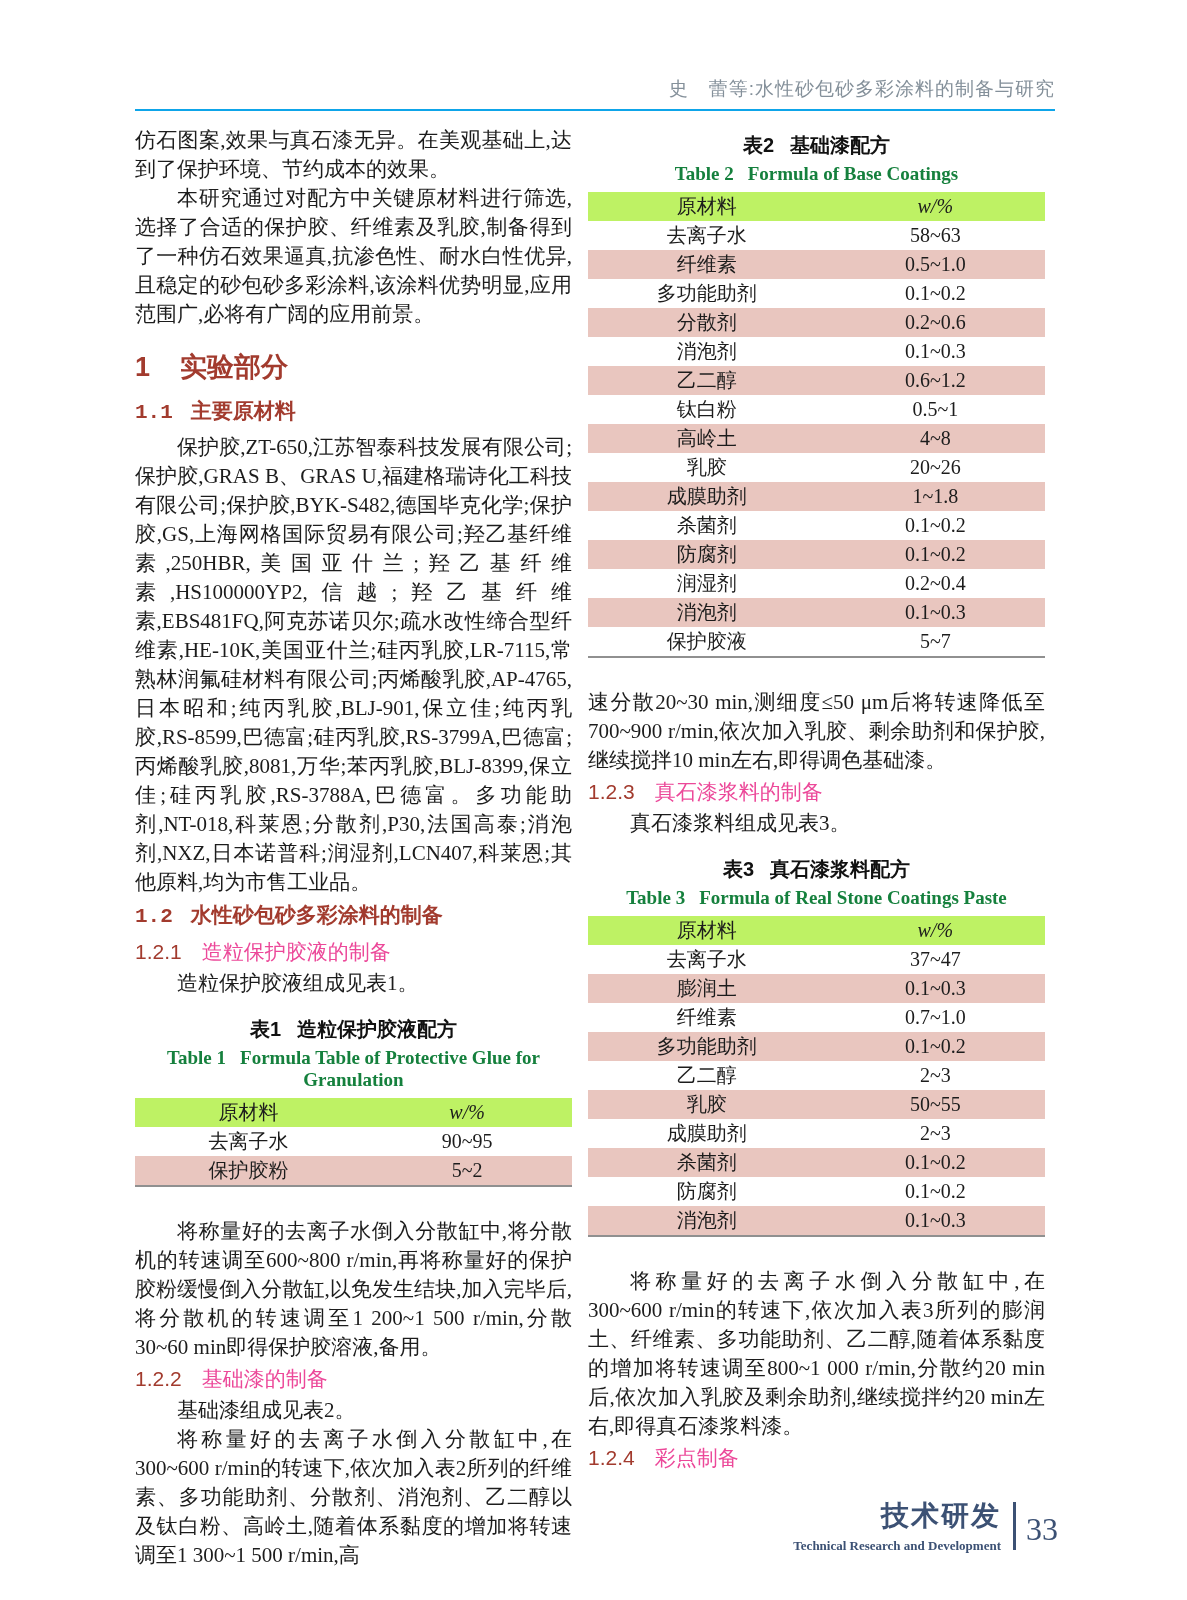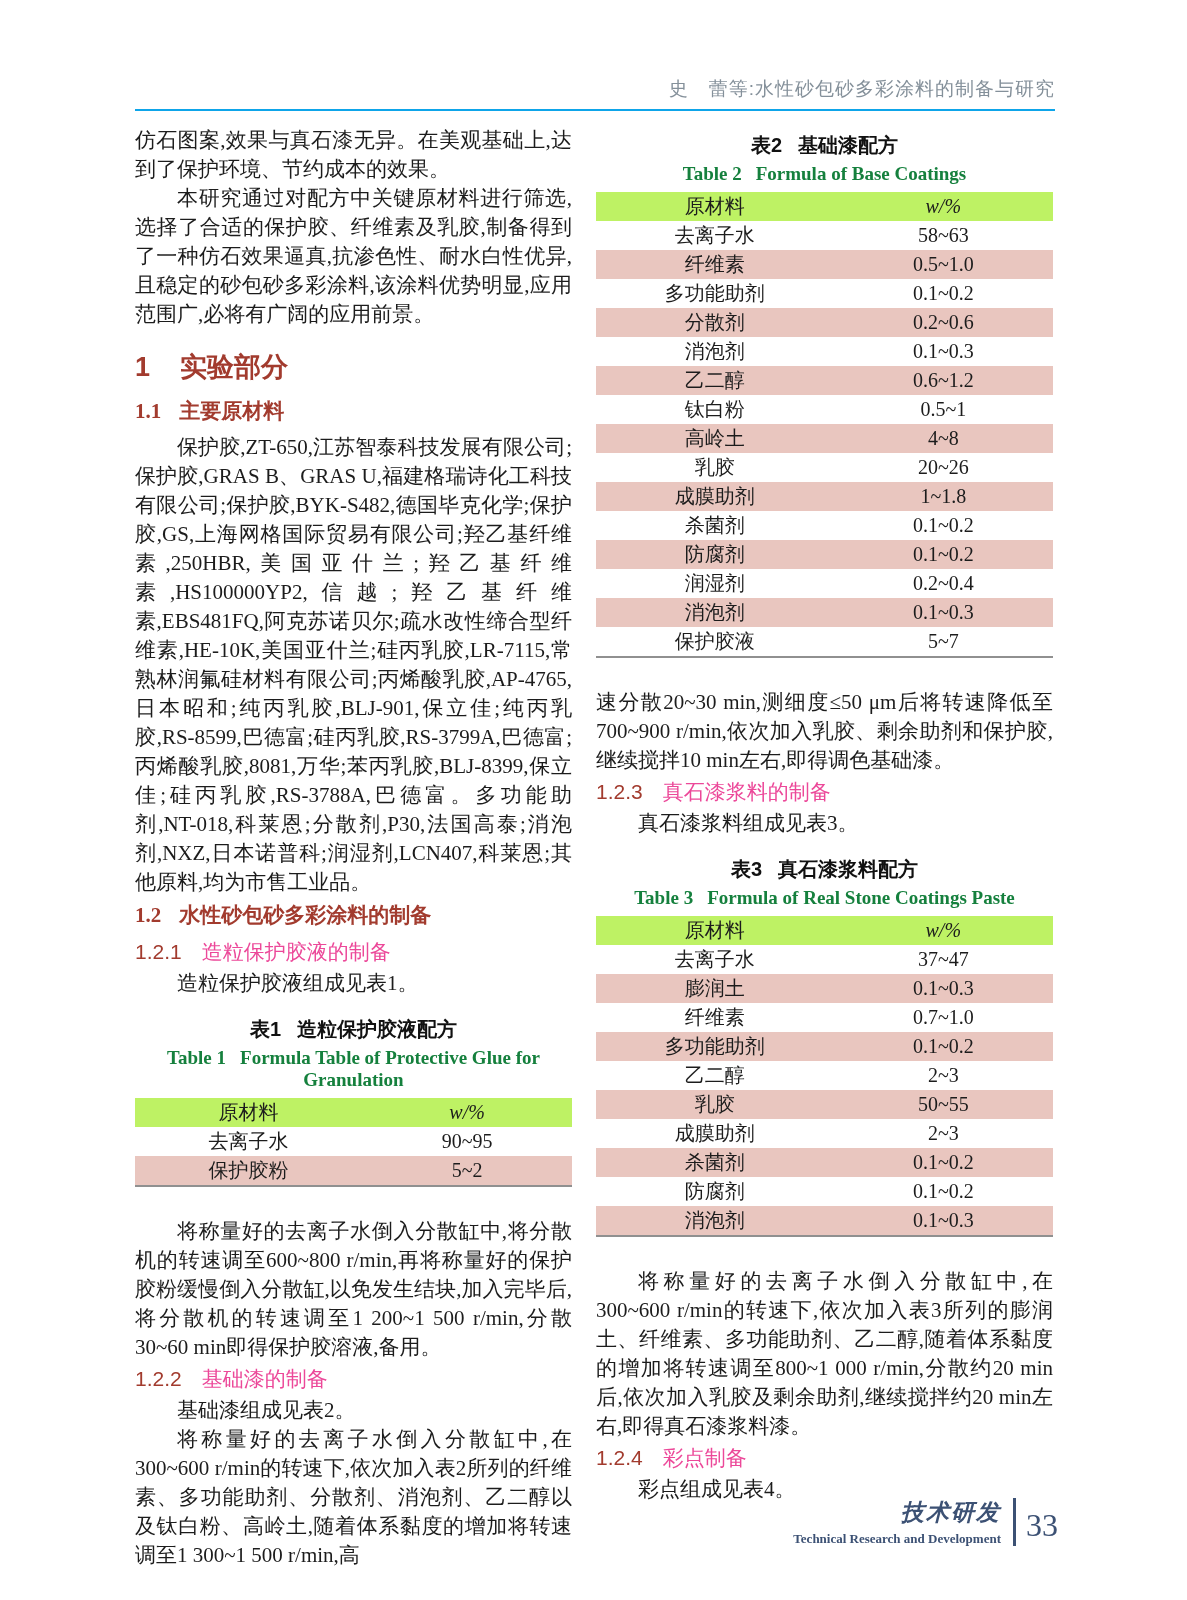--- a/index.html
+++ b/index.html
@@ -8,34 +8,34 @@
     font-family:"Liberation Serif", serif; color:#1c1c1c; overflow:hidden;
   }
   
   .running-head {
     position:absolute; left:135px; top:76px; width:920px;
     text-align:right; font-family:"Liberation Sans", sans-serif;
     font-size:19px; color:#84909a; letter-spacing:1px;
     padding-bottom:7px; border-bottom:2px solid #0ea5e9;
   }
   
-  .columns { position:absolute; left:135px; top:126px; width:920px; display:flex; gap:24px; }
+  .columns { position:absolute; left:135px; top:126px; width:920px; display:flex; gap:16px; }
   .col-left  { width:437px; }
   .col-right { width:457px; }
 
   .para { font-size:21px; line-height:29px; text-align:justify; margin:0; }
   .indent { text-indent:2em; }
 
   .sec-h1 {
     font-family:"Liberation Sans", sans-serif; font-size:27px; font-weight:bold;
     color:#a23b2e; margin:20px 0 12px 0;
   }
   .sec-h1 .num { margin-right:30px; }
   .sec-h2 {
-    font-family:Liberation Serif, serif; font-size:21px; font-weight:bold;
+    font-family:Liberation Mono, monospace; font-size:21px; font-weight:bold;
     color:#a23b2e; margin:4px 0 8px 0;
   }
   .sec-h2 .num { margin-right:18px; }
   .sec-h3 { font-size:21px; line-height:30px; margin:2px 0; }
   .sec-h3 .num { font-family:"Liberation Sans", sans-serif; color:#a23b2e; margin-right:20px; }
   .sec-h3 .t { color:#ec4899; }
 
   .tcap-cn {
     text-align:center; font-family:"Liberation Sans", sans-serif; font-weight:bold;
     font-size:20px; margin:18px 0 4px 0; color:#111;
@@ -53,21 +53,21 @@
   table.formula col.c2 { width:48%; }
   table.formula thead tr { background:#bef264; }
   table.formula tbody tr:nth-child(even) { background:#e9c6bf; }
   .th-pct { font-style:italic; }
 
   .gap-after-table { margin-top:30px; }
 
   
   .footer { position:absolute; right:129px; top:1497px; display:flex; align-items:center; }
   .footer-text { text-align:right; color:#3c5174; }
-  .footer-cn { font-family:"Liberation Sans", sans-serif; font-size:23px; font-weight:bold; letter-spacing:2px;font-style:italic; }
+  .footer-cn { font-family:"Liberation Sans", sans-serif; font-size:28px; font-weight:bold; letter-spacing:2px; }
   .footer-en { font-family:"Liberation Serif", serif; font-size:13px; font-weight:bold; margin-top:3px; }
   .footer-divider { width:3px; height:48px; background:#3c5174; margin:0 10px 0 12px; }
   .footer-num { font-family:"Liberation Serif", serif; font-size:32px; color:#3c5174; line-height:1; padding-top:6px; }
 </style>
 </head>
 <body>
 
 <div class="page">
 
   <div class="running-head">
@@ -286,21 +286,20 @@
               <td>0.1~0.3</td>
             </tr>
           </tbody>
       </table>
 
       <p class="para indent gap-after-table">将称量好的去离子水倒入分散缸中,在300~600 r/min的转速下,依次加入表3所列的膨润土、纤维素、多功能助剂、乙二醇,随着体系黏度的增加将转速调至800~1 000 r/min,分散约20 min后,依次加入乳胶及剩余助剂,继续搅拌约20 min左右,即得真石漆浆料漆。</p>
 
       <div class="sec-h3">
         <span class="num">1.2.4</span><span class="t">彩点制备</span>
       </div>
-      <p class="para indent">彩点组成见表4。</p>
     </div>
   </div>
 
   <div class="footer">
     <div class="footer-text">
       <div class="footer-cn">技术研发</div>
       <div class="footer-en">Technical Research and Development</div>
     </div>
     <div class="footer-divider"></div>
     <div class="footer-num">33</div>

